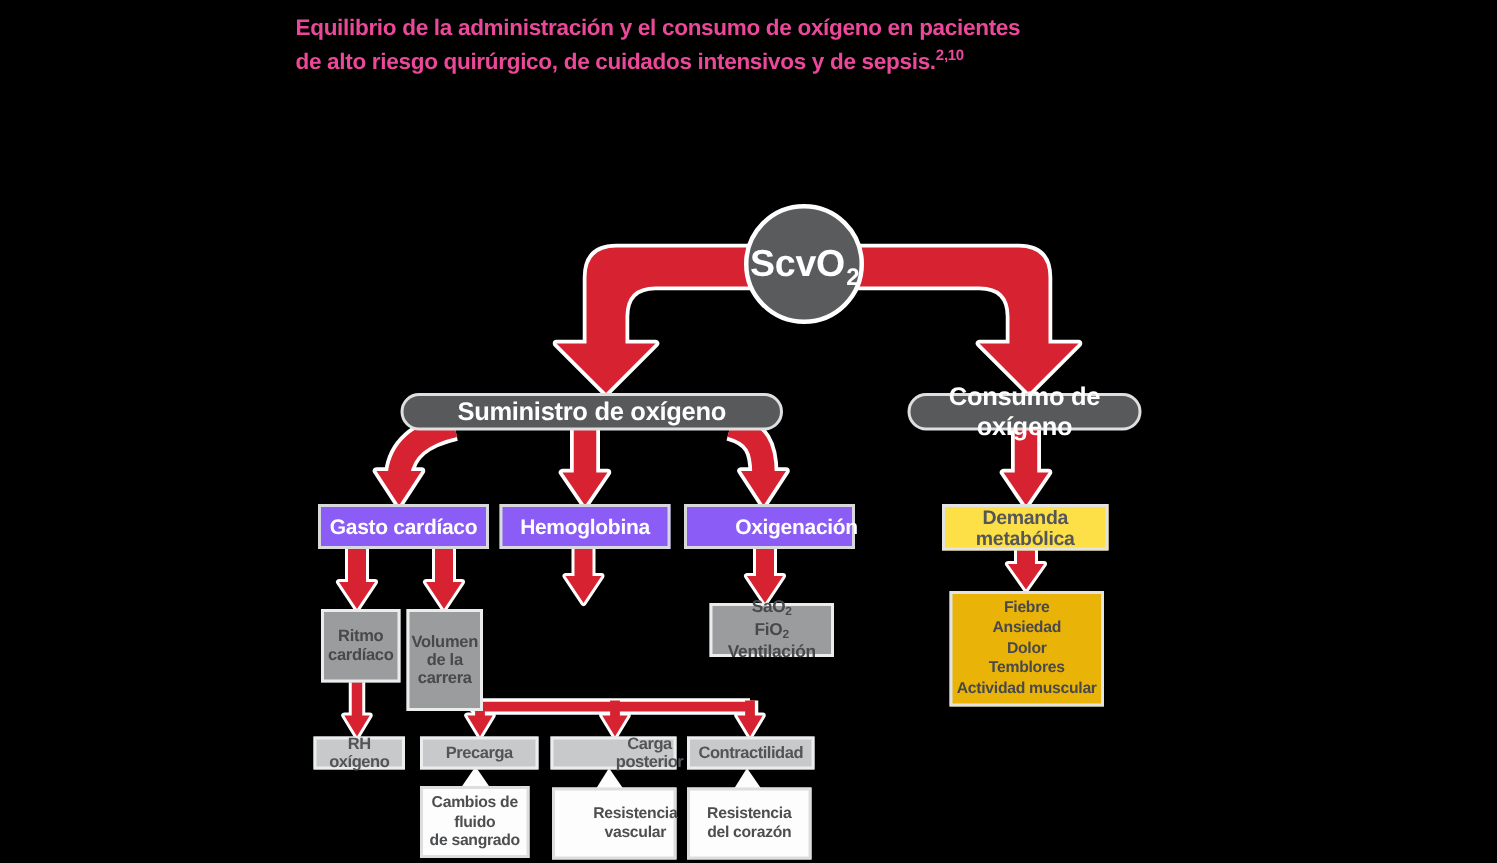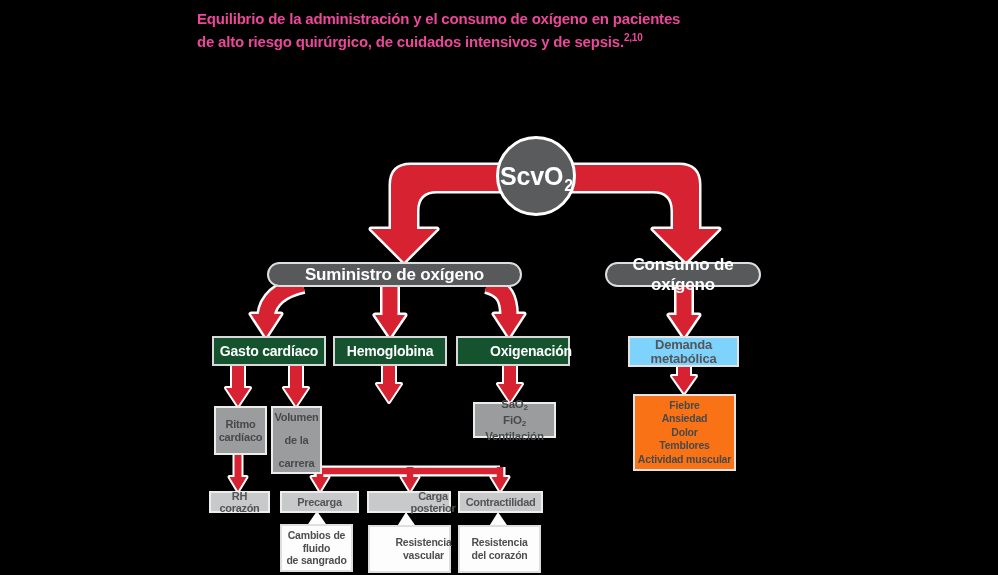--- a/index.html
+++ b/index.html
@@ -4,24 +4,24 @@
 <style>
   html,body{margin:0;padding:0;background:#000;}
   #canvas{
     position:relative;width:998px;height:575px;background:#000;overflow:hidden;
     font-family:"Liberation Sans",sans-serif;font-weight:bold;letter-spacing:-0.2px;
   }
   #arrows{position:absolute;left:0;top:0;z-index:1;}
   .box{position:absolute;box-sizing:border-box;z-index:2;display:flex;flex-direction:column;
        align-items:center;justify-content:center;text-align:center;}
   .pill{background:#58595b;border:2px solid #dedfe0;border-radius:13px;color:#fff;font-size:17px;}
-  .dark-node{background:#14532d;border:2px solid #d8d9da;color:#fff;font-size:14px;}
+  .dark-node{background:#8b5cf6;border:2px solid #d8d9da;color:#fff;font-size:14px;}
   .mid-node{background:#9a9c9e;border:2px solid #ebecec;color:#48494b;font-size:11px;line-height:13px;}
-  .demand-node{background:#7dd3fc;border:2px solid #e2e3e3;color:#55565a;font-size:13px;line-height:13.5px;}
-  .list-node{background:#f97316;border:2px solid #e2e3e3;color:#48494b;font-size:10.5px;line-height:13.5px;}
+  .demand-node{background:#fde047;border:2px solid #e2e3e3;color:#55565a;font-size:13px;line-height:13.5px;}
+  .list-node{background:#eab308;border:2px solid #e2e3e3;color:#48494b;font-size:10.5px;line-height:13.5px;}
   .pale-node{background:#c8c9cb;border:2px solid #eceded;color:#535456;font-size:11px;letter-spacing:-0.3px;}
   .white-node{background:#fdfdfd;border:2px solid #dededf;color:#4d4e50;font-size:10.5px;line-height:12.5px;}
   #root-circle{
     position:absolute;left:496px;top:136px;width:80px;height:80px;border-radius:50%;
     background:#5a5b5d;border:3px solid #fff;z-index:3;display:flex;align-items:center;justify-content:center;
     color:#fff;font-size:25px;box-sizing:border-box;
   }
   #root-circle sub{font-size:16px;vertical-align:baseline;position:relative;top:6px;left:1px;}
   #title{position:absolute;left:197px;top:9px;width:560px;color:#ec4899;font-size:15px;line-height:19px;z-index:2;}
   #title sup{font-size:10px;}
@@ -111,40 +111,40 @@
 
   <div class="box demand-node" style="left:628px;top:336px;width:111px;height:31px;">
     <div>Demanda</div>
     <div>metabólica</div>
   </div>
 
   <div class="box mid-node" style="left:214px;top:406px;width:53px;height:49px;">
     <div>Ritmo</div>
     <div>cardíaco</div>
   </div>
-  <div class="box mid-node" style="left:271px;top:406px;width:51px;height:68px;line-height:12px;gap:11px;">
+  <div class="box mid-node" style="left:271px;top:406px;width:51px;height:68px;line-height:12px;">
     <div>Volumen</div>
     <div>de la</div>
     <div>carrera</div>
   </div>
   <div class="box mid-node" style="left:473px;top:402px;width:83px;height:36px;font-size:11.5px;line-height:14px;">
     <div><span>SaO</span><span class="subsc">2</span></div>
     <div><span>FiO</span><span class="subsc">2</span></div>
     <div>Ventilación</div>
   </div>
   <div class="box list-node" style="left:633px;top:394px;width:103px;height:77px;">
     <div>Fiebre</div>
     <div>Ansiedad</div>
     <div>Dolor</div>
     <div>Temblores</div>
     <div>Actividad muscular</div>
   </div>
 
   <div class="box pale-node" style="left:209px;top:491px;width:61px;height:22px;">
-    <span>RH corazón</span>
+    <span>RH oxígeno</span>
   </div>
   <div class="box pale-node" style="left:280px;top:491px;width:79px;height:22px;">
     <span>Precarga</span>
   </div>
   <div class="box pale-node" style="left:367px;top:491px;width:84px;height:22px;padding-left:48px;">
     <span>Carga posterior</span>
   </div>
   <div class="box pale-node" style="left:458px;top:491px;width:85px;height:22px;">
     <span>Contractilidad</span>
   </div>

